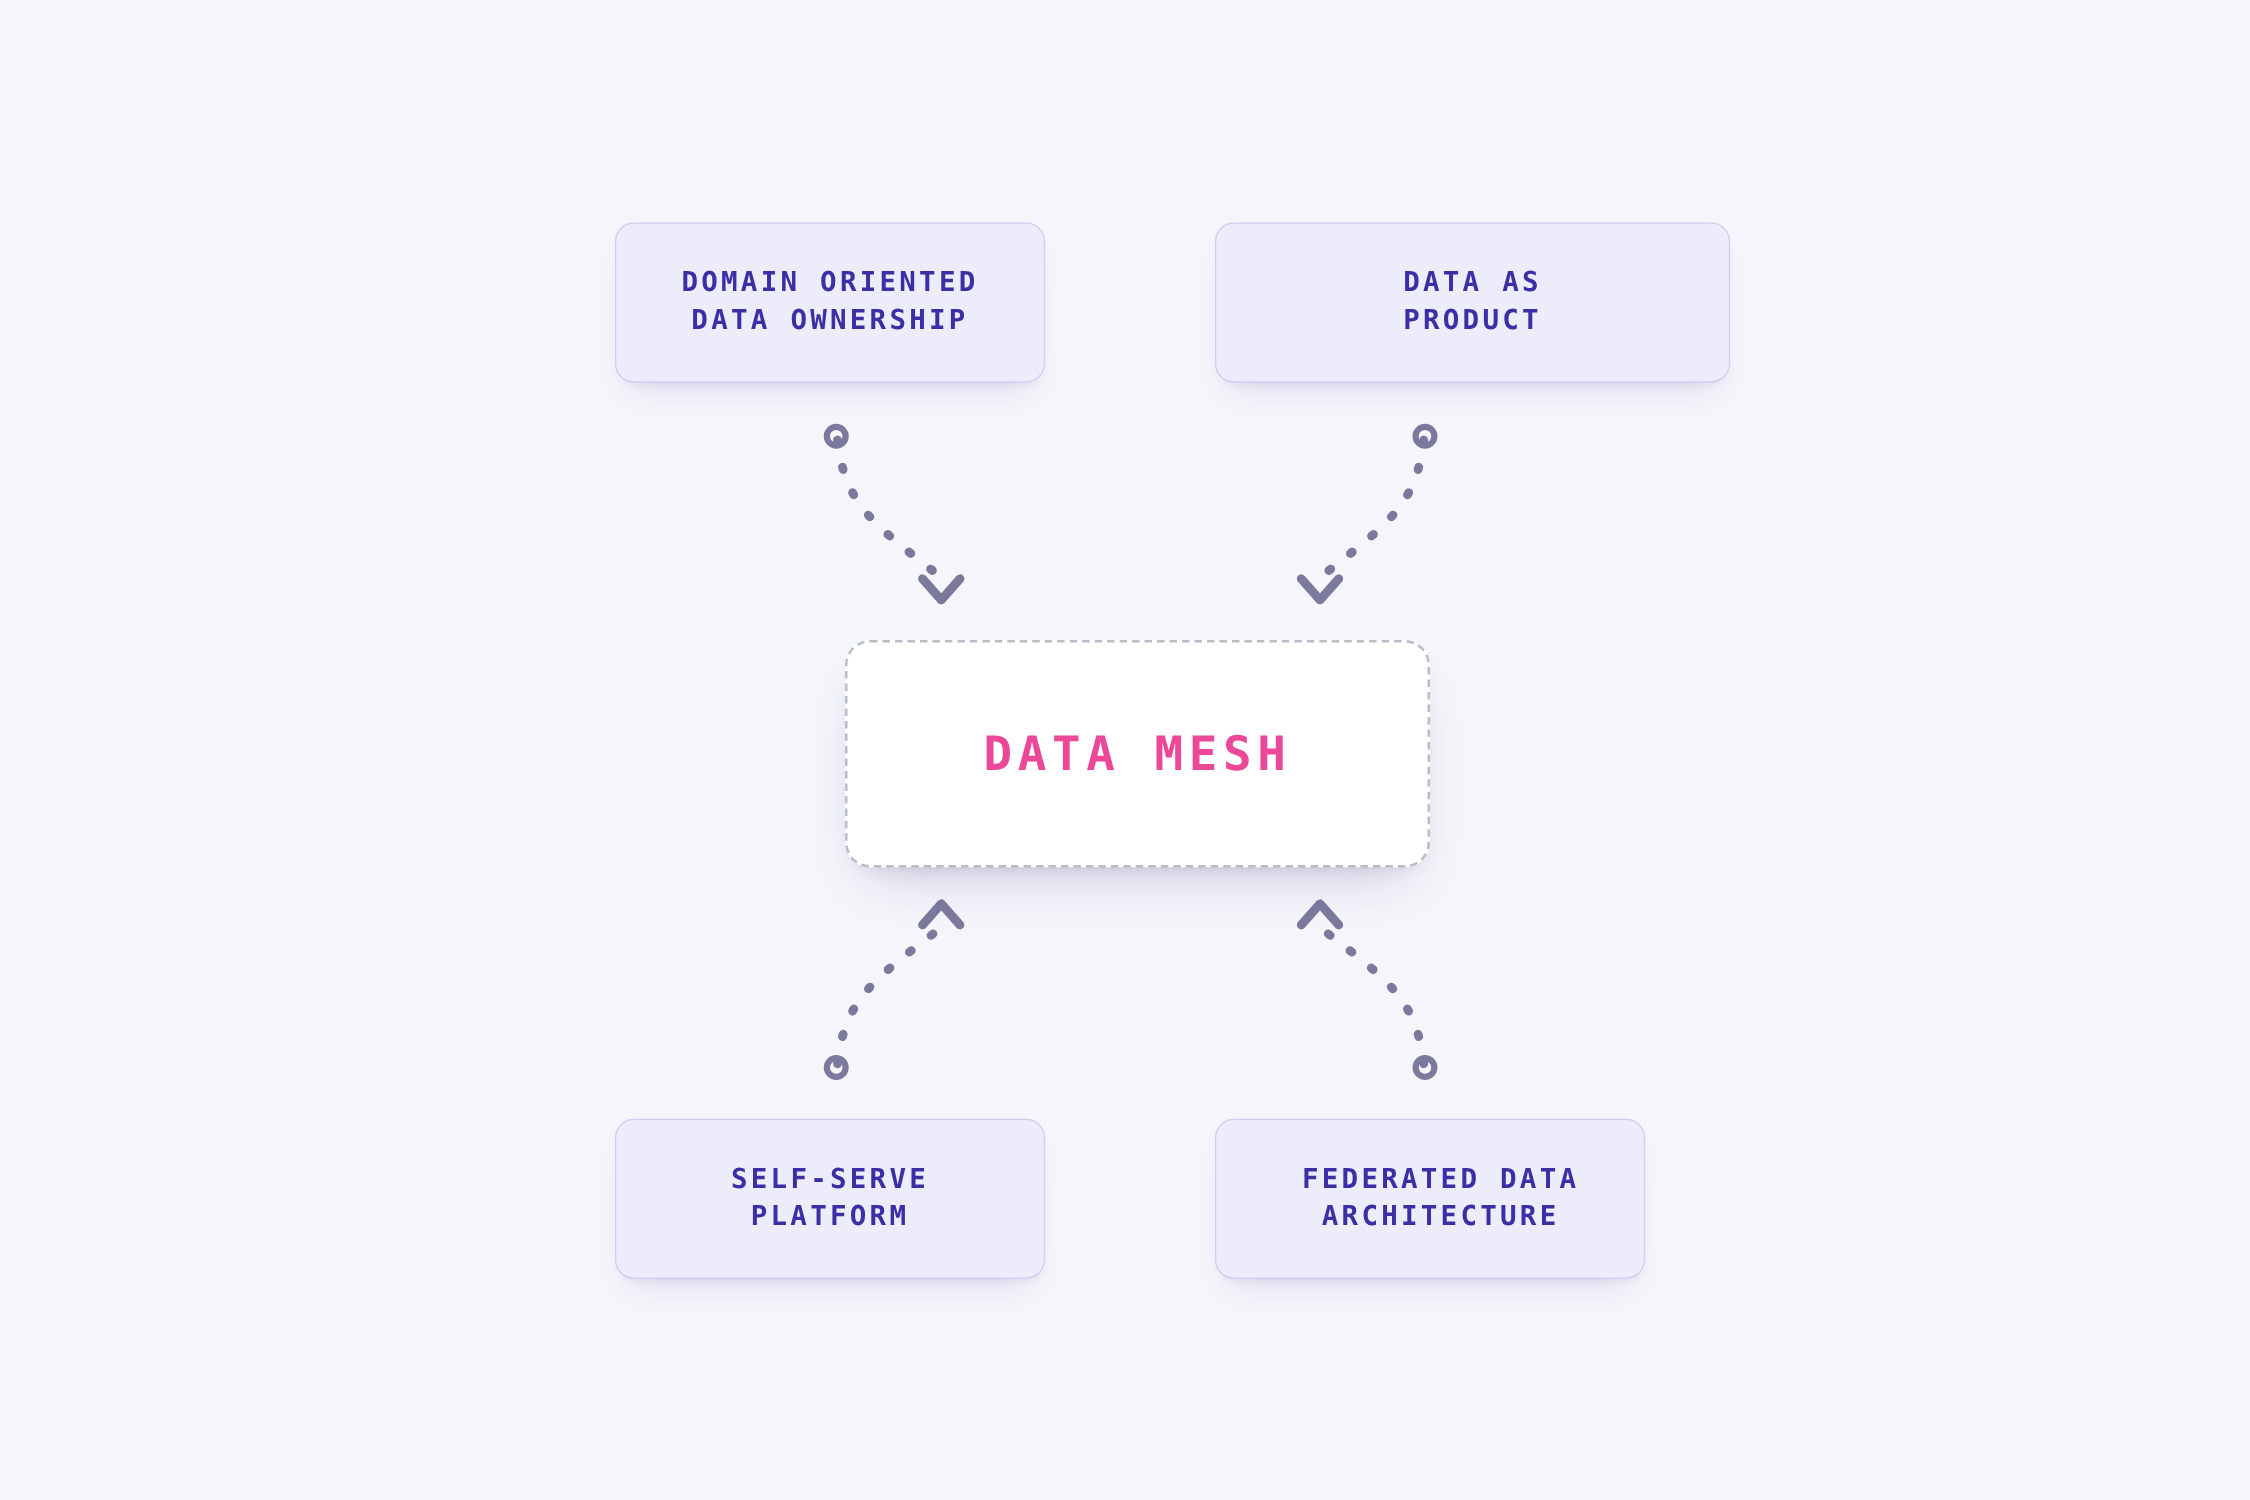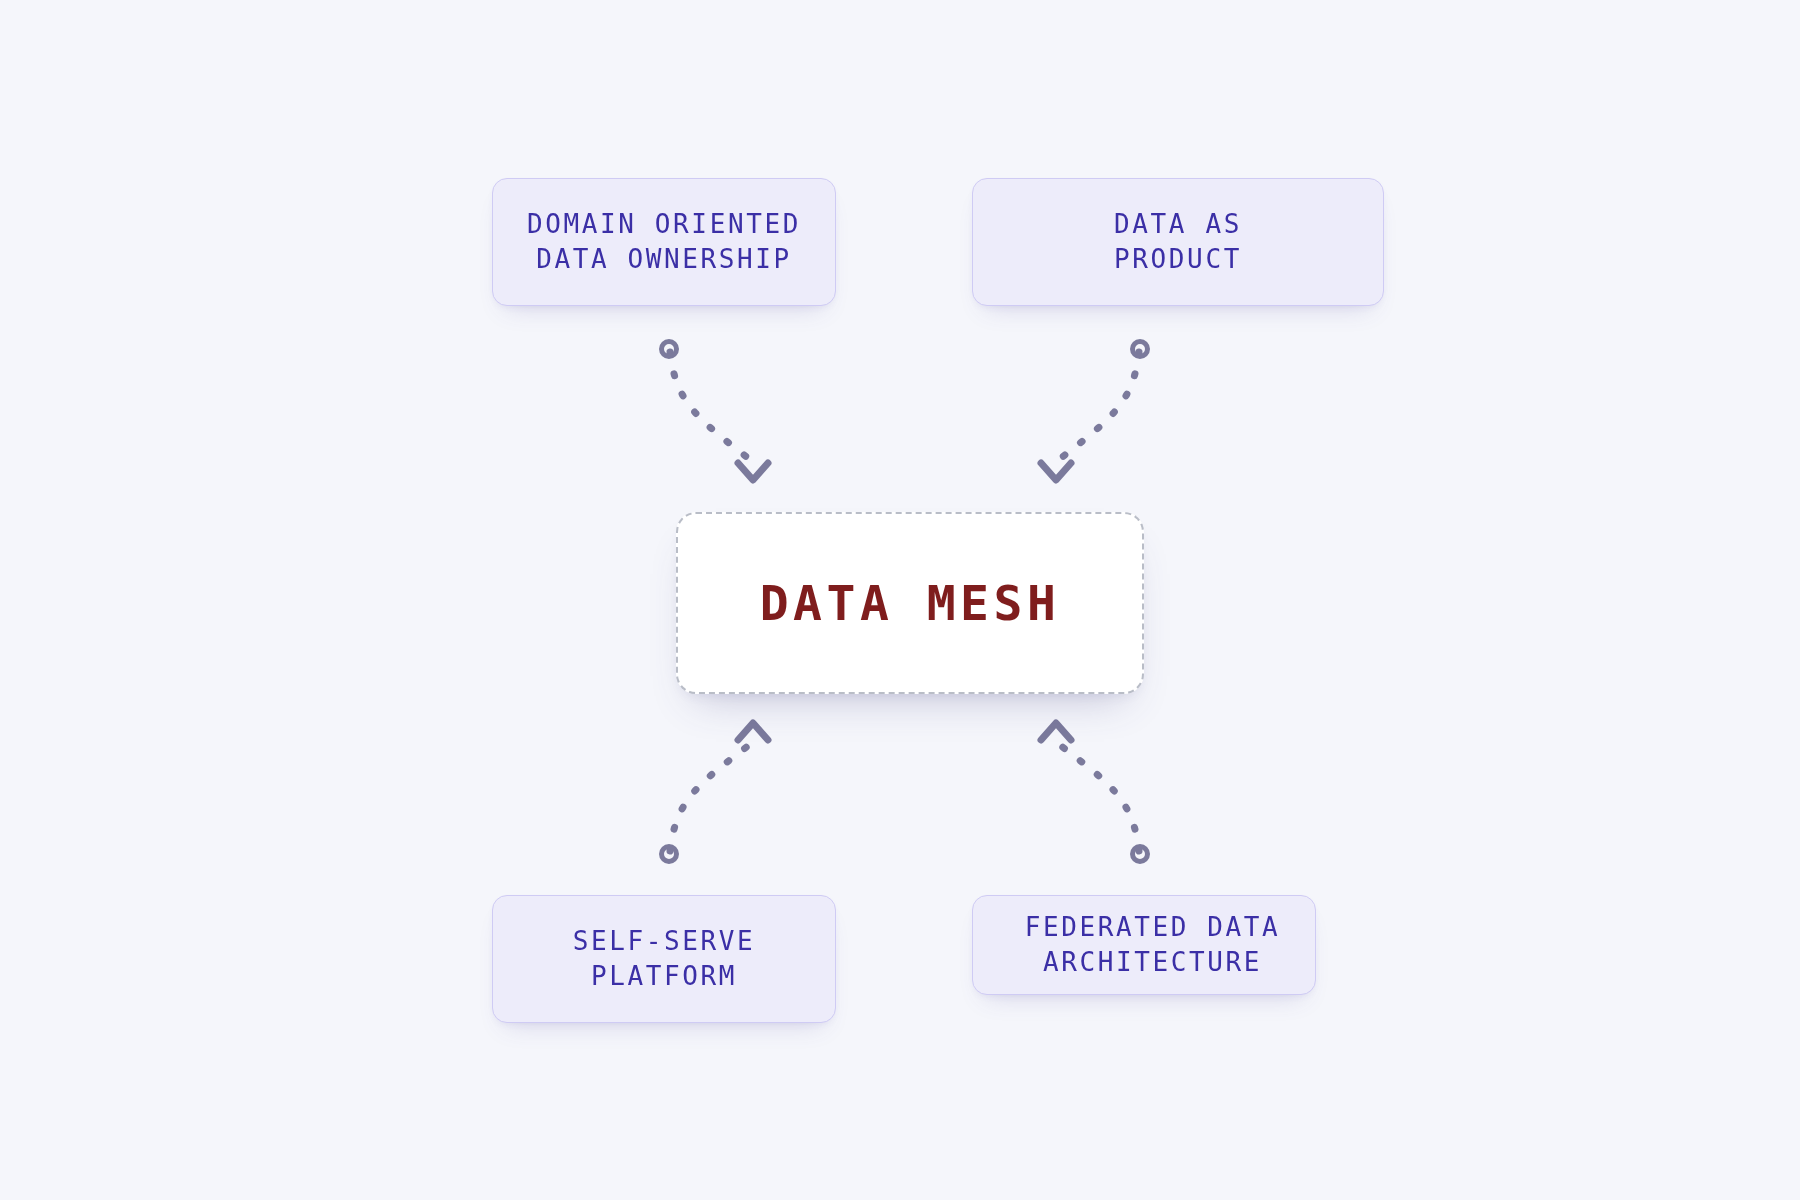--- a/index.html
+++ b/index.html
@@ -39,53 +39,53 @@
     border-radius: 15px;
     box-shadow: 0 14px 26px -14px rgba(80, 72, 160, 0.22),
                 0 3px 8px -4px rgba(80, 72, 160, 0.13);
     display: flex;
     align-items: center;
     justify-content: center;
     text-align: center;
   }
   .pillar-label {
     color: #3b2fa6;
-    font-size: 26px;
+    font-size: 22px;
     line-height: 1.35;
     letter-spacing: 2.6px;
-    font-weight: 400;
+    font-weight: 700;
     white-space: pre-line;
     text-transform: uppercase;
   }
 
   .pillar.tl { left: 492px;  top: 178px; width: 344px; height: 128px; }
   .pillar.tr { left: 972px;  top: 178px; width: 412px; height: 128px; }
   .pillar.bl { left: 492px;  top: 895px; width: 344px; height: 128px; }
-  .pillar.br { left: 972px;  top: 895px; width: 344px; height: 100px; padding-left: 17px; }
+  .pillar.br { left: 972px;  top: 895px; width: 344px; height: 128px; padding-left: 17px; }
 
   
   .core {
     position: absolute;
     box-sizing: border-box;
     left: 676px;
     top: 512px;
     width: 468px;
     height: 182px;
     background: #ffffff;
     border: 2px dashed #b9bdc7;
     border-radius: 20px;
     box-shadow: 0 22px 40px -20px rgba(70, 66, 130, 0.30),
                 0 6px 14px -8px rgba(70, 66, 130, 0.16);
     display: flex;
     align-items: center;
     justify-content: center;
   }
   .core-label {
-    color: #7f1d1d;
-    font-size: 48px;
+    color: #ec4899;
+    font-size: 38px;
     letter-spacing: 4.5px;
     font-weight: 700;
     text-transform: uppercase;
   }
 </style>
 </head>
 <body>
 
 <div id="diagram">
 

